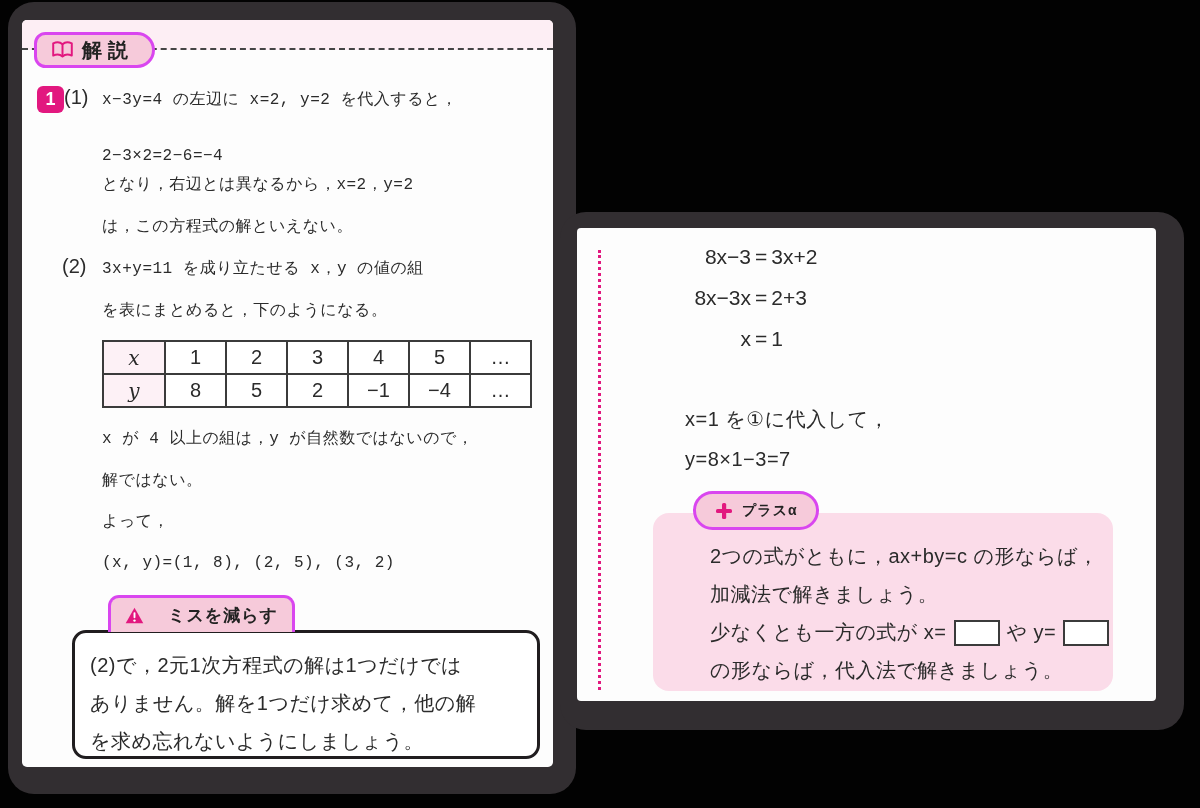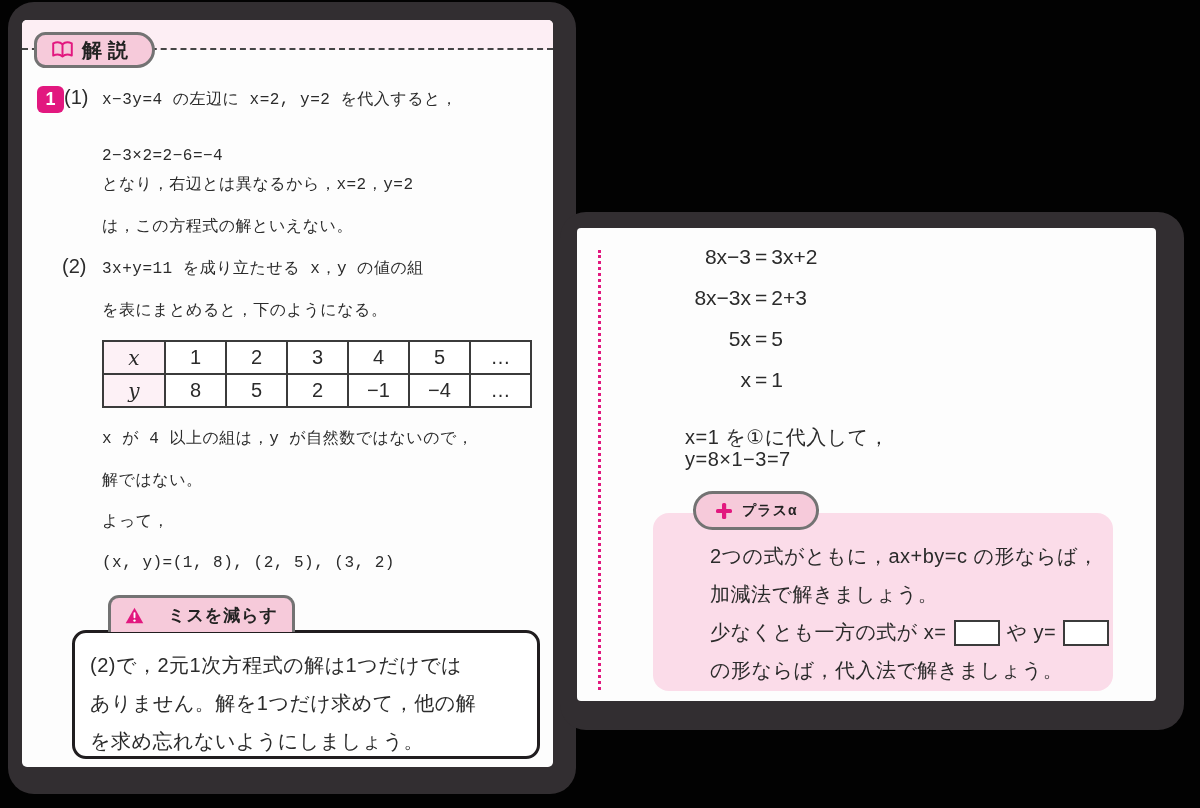--- a/index.html
+++ b/index.html
@@ -9,21 +9,21 @@
   .frame.left{left:8px;top:2px;width:568px;height:792px;border-radius:26px;}
   .frame.right{left:560px;top:212px;width:624px;height:518px;border-radius:26px;}
   .paper{position:absolute;background:#fdfdfd;overflow:hidden;}
   .paper.left{left:14px;top:18px;width:531px;height:747px;border-radius:5px;}
   .paper.right{left:17px;top:16px;width:579px;height:473px;border-radius:4px;}
 
   .band{position:absolute;left:0;top:0;width:100%;height:30px;background:#fdeef4;
         border-bottom:2px dashed #454545;box-sizing:border-box;}
 
   .badge{position:absolute;display:flex;align-items:center;gap:8px;background:#f6cada;
-         border:3px solid #737373;box-sizing:border-box;z-index:3;}
+         border:3px solid #d946ef;box-sizing:border-box;z-index:3;}
   .badge .blabel{font-weight:bold;color:#222;}
   .kaisetsu{left:12px;top:12px;height:36px;padding:0 18px 0 14px;
             border-radius:14px 22px 22px 14px;}
   .kaisetsu .blabel{font-size:20px;letter-spacing:6px;}
   .missbadge{left:86px;top:575px;height:37px;padding:0 14px;border-radius:11px 11px 0 0;
              border-bottom:none;gap:24px;}
   .missbadge .blabel{font-size:17px;letter-spacing:1px;}
   .plusbadge{left:116px;top:263px;height:39px;padding:0 18px;border-radius:20px;}
   .plusbadge .blabel{font-size:14px;letter-spacing:1px;}
 
@@ -146,28 +146,25 @@
       <div class="vdots"></div>
 
       <div class="eqs">
         <div class="eqrow">
           <span class="lhs">8x−3</span><span class="eq">=</span><span class="rhs">3x+2</span>
         </div>
         <div class="eqrow">
           <span class="lhs">8x−3x</span><span class="eq">=</span><span class="rhs">2+3</span>
         </div>
         <div class="eqrow">
-          <span class="lhs">5x</span><span class="eq">=</span><span class="rhs">5</span>
-        </div>
-        <div class="eqrow">
           <span class="lhs">x</span><span class="eq">=</span><span class="rhs">1</span>
         </div>
       </div>
 
-      <div class="subline" style="left:108px;top:196px;">x=1 を①に代入して，</div>
+      <div class="subline" style="left:108px;top:178px;">x=1 を①に代入して，</div>
       <div class="subline" style="left:108px;top:220px;">y=8×1−3=7</div>
 
       <div class="badge plusbadge">
         <span class="icon">
           <svg width="20" height="20" viewBox="0 0 20 20">
               <rect x="8" y="2" width="4.2" height="16" rx="1.6" fill="#e2187f"></rect>
               <rect x="2" y="7.9" width="16" height="4.2" rx="1.6" fill="#e2187f"></rect>
             </svg>
         </span>
         <span class="blabel">プラスα</span>

